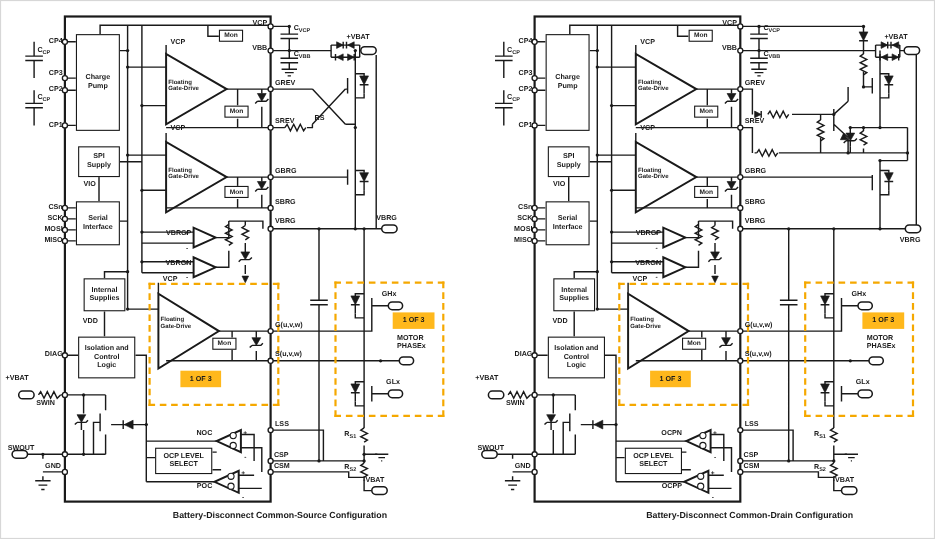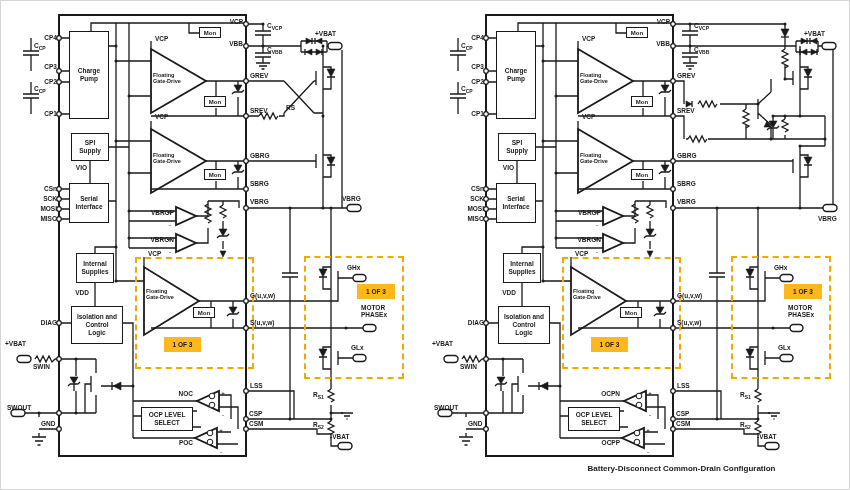--- a/index.html
+++ b/index.html
@@ -306,20 +306,21 @@
     <span class="lbl" style="left:285px;top:103px">RS</span>
     <span class="lbl" style="left:341px;top:194px">VBRG</span>
     <span class="lbl" style="left:346px;top:263px">GHx</span>
     <span class="lbl pre" style="left:360px;top:303px">MOTOR
 PHASEx</span>
     <span class="lbl" style="left:350px;top:343px">GLx</span>
     <span class="lbl" style="left:312px;top:390px"><span>R</span><span class="sub">S1</span></span>
     <span class="lbl" style="left:312px;top:420px"><span>R</span><span class="sub">S2</span></span>
     <span class="lbl" style="left:329px;top:432px">-VBAT</span>
 
+    <div class="cap">Battery-Disconnect Common-Source Configuration</div>
   </div>
 
   <div class="diagram" style="left:427px">
     <svg width="423" height="490" viewBox="0 0 423 490">
       <g>
           <rect class="ic" x="58" y="14" width="187" height="441"></rect>
         </g>
 
       <g>
         <path d="M90,30 V22 H245 M115,22 V280 M128,22 V247 M188,22 V32 H198

